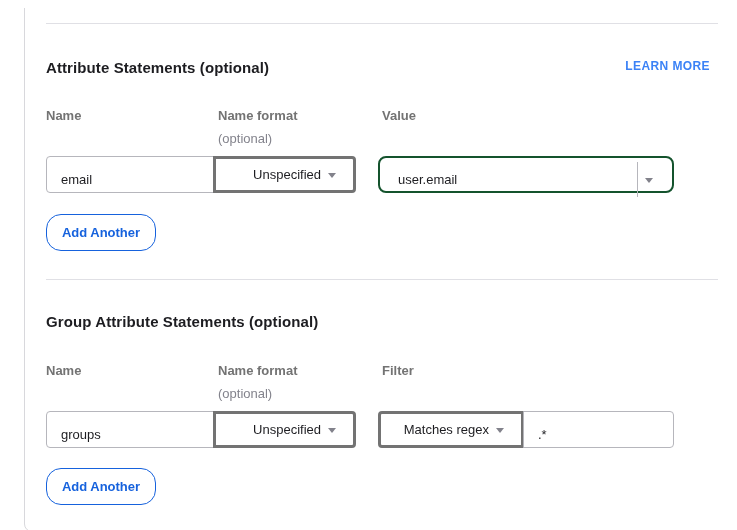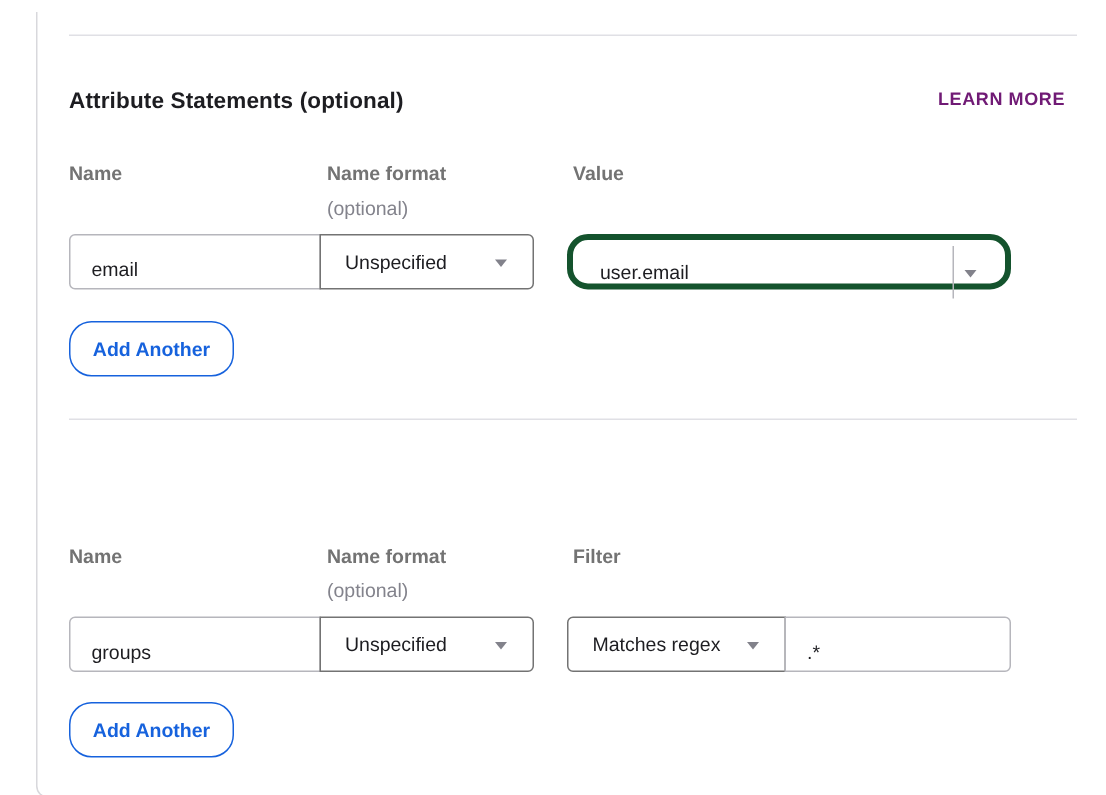--- a/index.html
+++ b/index.html
@@ -24,21 +24,21 @@
   }
 
   .section-title {
     position: absolute; left: 30px;
     font-size: 15px; font-weight: 700; color: #1d1d21; letter-spacing: 0.1px;
   }
 
   .learn-more {
     position: absolute; right: 35px;
     font-size: 12px; font-weight: 600; letter-spacing: 0.4px;
-    color: #701a75; text-decoration: none; cursor: pointer;
+    color: #3b82f6; text-decoration: none; cursor: pointer;
   }
 
   .col-header {
     position: absolute;
     font-size: 13px; font-weight: 700; color: #737373;
   }
   .col-note {
     position: absolute;
     font-size: 13px; font-weight: 400; color: #83838c;
   }
@@ -48,37 +48,38 @@
     border: 1px solid #b6b6bc; background: #ffffff;
     font-family: "Liberation Sans", "DejaVu Sans", sans-serif;
     font-size: 13px; color: #1d1d21;
     padding: 10px 12px 0 14px; outline: none;
   }
   .rad-left  { border-radius: 4px 0 0 4px; }
   .rad-right { border-radius: 0 4px 4px 0; }
 
   .select-box {
     position: absolute; height: 37px;
-    border: 1px solid #737373; background: #ffffff;
+    border: 3px solid #737373; background: #ffffff;
     display: flex; align-items: center;
     padding: 0 28px 0 12px;
     font-size: 13px; color: #1d1d21;
     cursor: pointer;
+    justify-content: flex-end;
   }
   .caret {
     position: absolute; right: 13px; top: 50%; margin-top: -2px;
     width: 0; height: 0;
     border-left: 4px solid transparent;
     border-right: 4px solid transparent;
     border-top: 5px solid #82828b;
   }
 
   .combo {
     position: absolute; height: 37px;
-    border: 4px solid #14532d; border-radius: 14px; background: #ffffff;
+    border: 2px solid #14532d; border-radius: 8px; background: #ffffff;
   }
   .combo input {
     position: absolute; left: 0; top: 0; height: 35px;
     border: none; outline: none; background: transparent;
     font-family: "Liberation Sans", "DejaVu Sans", sans-serif;
     font-size: 13px; color: #1d1d21; padding: 0 12px 0 14px;
   }
   .combo .caret-btn {
     position: absolute; right: 0; top: 0; width: 31px; height: 35px;
     border-left: 1px solid #b6b6bc; cursor: pointer;
@@ -122,20 +123,21 @@
     <input style="width: 263px;" type="text" value="user.email">
     <span class="caret-btn">
       <span class="caret"></span>
     </span>
   </div>
 
   <button class="add-btn" style="top:198px;">Add Another</button>
 
   <div class="divider" style="top:263px;"></div>
 
+  <div class="section-title" style="top:297px;">Group Attribute Statements (optional)</div>
 
   <div class="col-header" style="left:30px; top:347px;">Name</div>
   <div class="col-header" style="left:202px; top:347px;">Name format</div>
   <div class="col-note" style="left:202px; top:370px;">(optional)</div>
   <div class="col-header" style="left:366px; top:347px;">Filter</div>
 
   <input class="text-input rad-left" style="left: 30px; top: 395px; width: 168px;" type="text" value="groups">
 
   <div class="select-box rad-right" style="left:197px; top:395px; width:143px;">
     <span>Unspecified</span>

